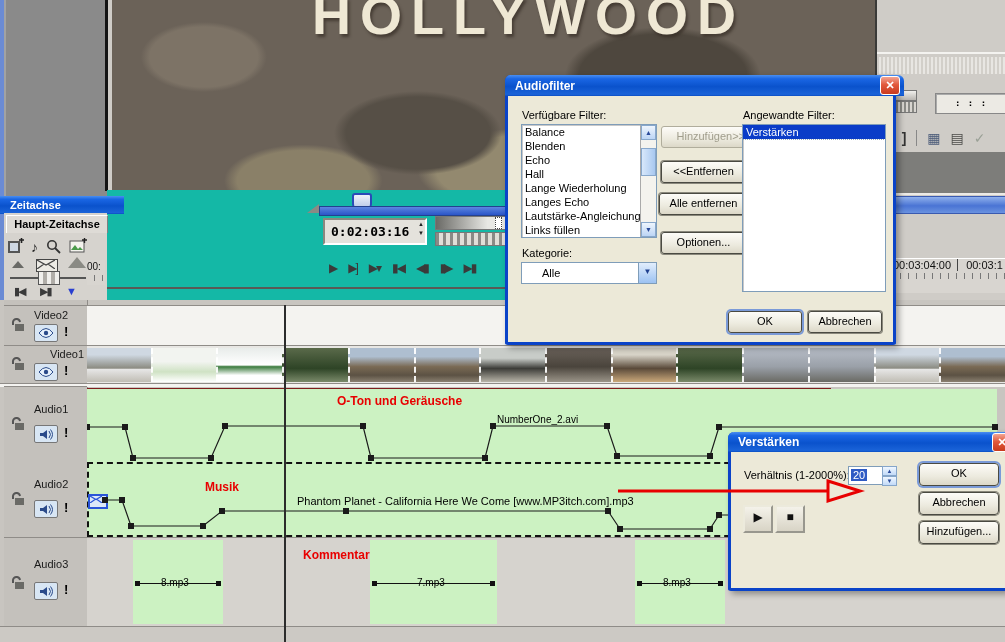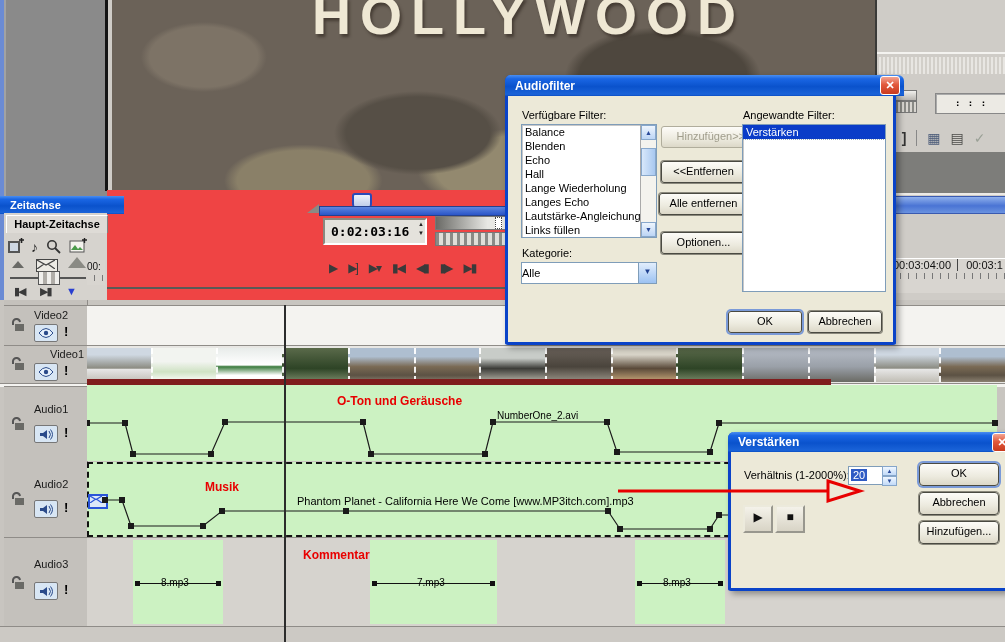--- a/index.html
+++ b/index.html
@@ -76,21 +76,21 @@
            radial-gradient(140px 70px at 72% 40%, #4e473e 0 60%, transparent 70%),
            radial-gradient(100px 46px at 88% 75%, #857a66 0 60%, transparent 70%),
            radial-gradient(160px 60px at 55% 90%, #93896f 0 60%, transparent 72%),
            radial-gradient(110px 50px at 25% 95%, #8a8068 0 60%, transparent 72%),
            #6b6258;"></div>
     <div class="abs" style="left:200px;top:-16px;font-size:54px;font-weight:bold;letter-spacing:9px;
                 color:#efe8d4;text-shadow:2px 3px 3px rgba(50,42,34,.65);
                 font-family:'Liberation Sans',sans-serif;">HOLLYWOOD</div>
   </div>
 
-  <div class="abs" style="left:107px;top:190px;width:773px;height:110px;background:#ef4444;">
+  <div class="abs" style="left:107px;top:190px;width:773px;height:110px;background:#14b8a6;">
 
     <div class="abs" style="left:245px;top:3px;width:16px;height:13px;background:linear-gradient(180deg,#eef2fa,#b8c8e8);
                 border:2px solid #2a4ab8;border-radius:3px 3px 6px 6px;"></div>
     <div class="abs" style="left:200px;top:14px;width:0;height:0;border-right:12px solid #8a8a84;
                 border-top:9px solid transparent;"></div>
     <div class="abs" style="left:212px;top:16px;width:330px;height:8px;background:linear-gradient(180deg,#5d86e0,#2a55c8);
                 border:1px solid #24418f;"></div>
 
     <div class="abs" style="left:216px;top:28px;width:100px;height:23px;background:#e4e2dc;border:2px solid #8a887f;
                 border-right-color:#fff;border-bottom-color:#fff;display:flex;align-items:center;">
@@ -262,21 +262,21 @@
         <svg width="16" height="10" viewBox="0 0 16 10">
             <path d="M1 5q7-9 14 0q-7 9-14 0z" fill="#e8f2fc" stroke="#2a4a8a"></path>
             <circle cx="8" cy="5" r="2.2" fill="#2a4a8a"></circle>
           </svg>
       </span>
       <span class="excl abs" style="left:60px;top:17px;">!</span>
     </div>
 
     <div class="abs" style="left:0;top:83px;width:1005px;height:3px;background:#f4f3f0;border-top:1px solid #8f8c88;"></div>
 
-    <div class="abs" style="left:87px;top:79px;width:744px;height:76px;background:#f0efec;border-top:6px solid #7f1d1d;">
+    <div class="abs" style="left:87px;top:88px;width:744px;height:76px;background:#f0efec;border-top:1px solid #7f1d1d;">
       <div class="greenclip abs" style="left:0;top:0;width:910px;height:76px;"></div>
       <svg class="abs" style="left:0;top:0;" width="918" height="76" viewBox="0 0 918 76">
         <defs>
             <marker id="h" markerWidth="5" markerHeight="5" refX="2.5" refY="2.5">
               <rect width="5" height="5" fill="#1a1a1a"></rect>
             </marker>
           </defs>
         <polyline points="0,38 38,38 46,69 124,69 138,37 276,37 284,69 398,69 406,37 520,37 530,67 623,67 632,38 908,38" fill="none" stroke="#1a1a1a" stroke-width="1.2" marker-start="url(#h)" marker-mid="url(#h)" marker-end="url(#h)"></polyline>
       </svg>
       <span class="cliptxt abs" style="left:410px;top:25px;font-size:10px;">NumberOne_2.avi</span>
@@ -398,21 +398,21 @@
         <div class="scthumb" style="height:26px;margin-top:8px;"></div>
         <div class="scbtn abs" style="bottom:0;left:0;right:0;height:13px;">▼</div>
       </div>
     </div>
     <div class="btn dis abs" style="left:153px;top:51px;width:83px;height:20px;">Hinzufügen&gt;&gt;</div>
     <div class="btn abs" style="left:153px;top:86px;width:83px;height:20px;">&lt;&lt;Entfernen</div>
     <div class="btn abs" style="left:151px;top:118px;width:87px;height:20px;">Alle entfernen</div>
     <div class="btn abs" style="left:153px;top:157px;width:83px;height:20px;">Optionen...</div>
     <div class="abs" style="left:14px;top:172px;">Kategorie:</div>
     <div class="combo abs" style="left:13px;top:187px;width:134px;height:20px;">
-      <span style="padding-left:0;">Alle</span>
+      <span style="padding-left:20px;">Alle</span>
       <span class="combobtn">▼</span>
     </div>
     <div class="abs" style="left:235px;top:34px;">Angewandte Filter:</div>
     <div class="listbox abs" style="left:234px;top:49px;width:142px;height:166px;">
       <div class="li sel">Verstärken</div>
     </div>
     <div class="btn def abs" style="left:220px;top:236px;width:72px;height:20px;">OK</div>
     <div class="btn abs" style="left:300px;top:236px;width:72px;height:20px;">Abbrechen</div>
   </div>
 

